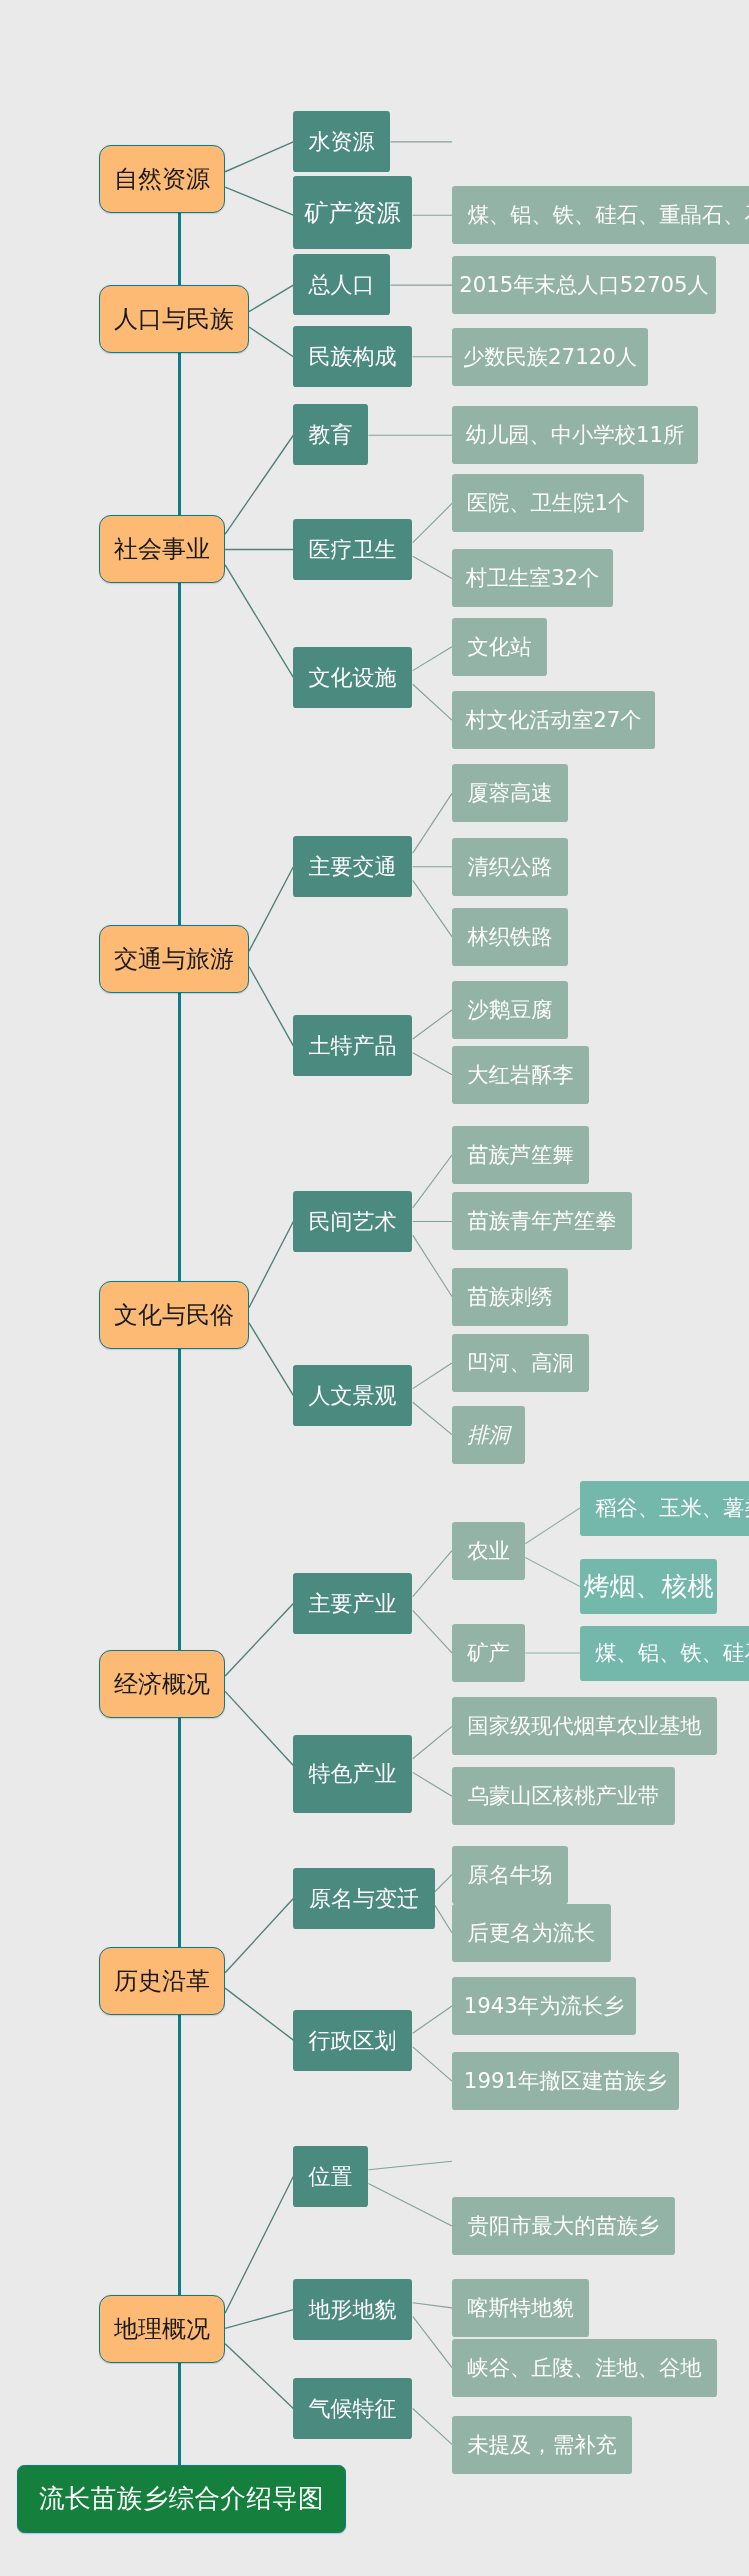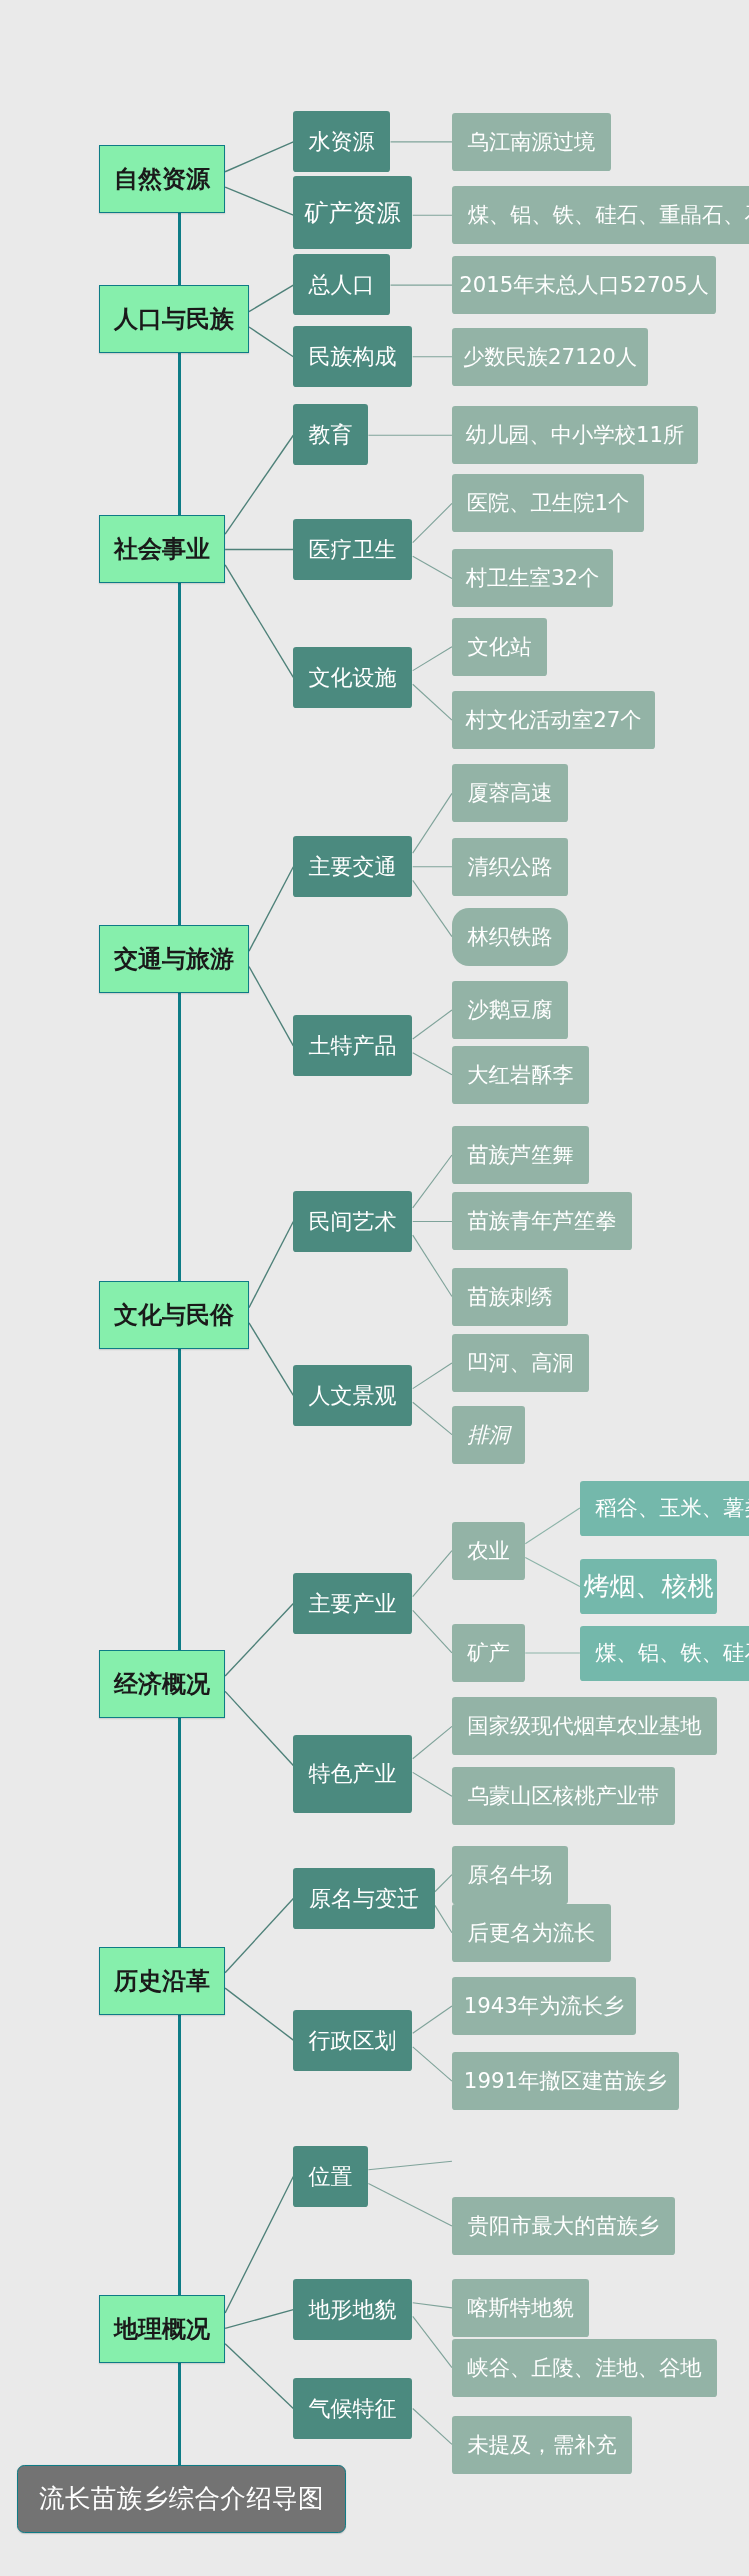--- a/index.html
+++ b/index.html
@@ -13,32 +13,31 @@
   svg#links{position:absolute;left:0;top:0;width:749px;height:2576px;pointer-events:none;}
   .node{
     position:absolute;box-sizing:border-box;
     display:flex;align-items:center;justify-content:center;
     text-align:center;line-height:1.25;
     border-radius:3.7px;
     white-space:nowrap;
   }
   
   .n-root{
-    background:#737373;color:#ffffff;
+    background:#15803d;color:#ffffff;
     border:1.6px solid #0e7c86;border-radius:7.5px;
     font-size:9.4px;letter-spacing:0.3px;
     box-shadow:0 0.6px 1.2px rgba(0,0,0,.18);
   }
   
   .n-l1{
-    background:#86efac;color:#1a1a1a;
-    border:1.6px solid #0e7c86;border-radius:0;
+    background:#fdba74;color:#1a1a1a;
+    border:1.6px solid #0e7c86;border-radius:12px;
     font-size:8.7px;
     box-shadow:0 0.6px 1.2px rgba(0,0,0,.14);
-    font-weight:bold;
   }
   
   .n-l2{
     background:#4b8a7f;color:#ffffff;
     border:none;border-radius:3.1px;
     font-size:8px;
   }
   
   .n-l3{
     background:#93b3a6;color:#ffffff;
@@ -113,21 +112,20 @@
       <path d="M661.2529801324503,3858.219867549669 L724.0993377483443,3915.601324503311" stroke="#7fa39a" stroke-width="1.8" fill="none"></path>
       <path d="M841.5947019867549,2472.867549668874 L929.0331125827814,2415.4860927152317" stroke="#8cb3a8" stroke-width="1.8" fill="none"></path>
       <path d="M841.5947019867549,2494.7271523178806 L929.0331125827814,2541.17880794702" stroke="#8cb3a8" stroke-width="1.8" fill="none"></path>
       <path d="M841.5947019867549,2647.744370860927 L929.0331125827814,2647.744370860927" stroke="#8cb3a8" stroke-width="1.8" fill="none"></path>
     </svg>
 
   <div class="spine" style="left: 178px; top: 179px; height: 2320px; width: 3.1px;"></div>
 
   <div class="node n-l1" style="left: 99px; top: 145px; width: 126px; height: 68px; font-size: 24px;">自然资源</div>
   <div class="node n-l2" style="left: 293px; top: 111px; width: 97px; height: 61px; font-size: 22px;">水资源</div>
-  <div class="node n-l3" style="left: 452px; top: 113px; width: 159px; height: 58px; font-size: 21.3px;">乌江南源过境</div>
   <div class="node n-l2" style="left: 293px; top: 176px; width: 119px; height: 73px; font-size: 24px;">矿产资源</div>
   <div class="node n-l3" style="left: 452px; top: 186px; width: 372px; height: 58px; font-size: 21.3px;">煤、铝、铁、硅石、重晶石、石灰石</div>
 
   <div class="node n-l1" style="left: 99px; top: 285px; width: 150px; height: 68px; font-size: 24px;">人口与民族</div>
   <div class="node n-l2" style="left: 293px; top: 254px; width: 97px; height: 61px; font-size: 22px;">总人口</div>
   <div class="node n-l3" style="left: 452px; top: 256px; width: 264px; height: 58px; font-size: 21.3px;">2015年末总人口52705人</div>
   <div class="node n-l2" style="left: 293px; top: 326px; width: 119px; height: 61px; font-size: 22px;">民族构成</div>
   <div class="node n-l3" style="left: 452px; top: 328px; width: 196px; height: 58px; font-size: 21.3px;">少数民族27120人</div>
 
   <div class="node n-l1" style="left: 99px; top: 515px; width: 126px; height: 68px; font-size: 24px;">社会事业</div>
@@ -137,21 +135,21 @@
   <div class="node n-l3" style="left: 452px; top: 474px; width: 192px; height: 58px; font-size: 21.3px;">医院、卫生院1个</div>
   <div class="node n-l3" style="left: 452px; top: 549px; width: 161px; height: 58px; font-size: 21.3px;">村卫生室32个</div>
   <div class="node n-l2" style="left: 293px; top: 647px; width: 119px; height: 61px; font-size: 22px;">文化设施</div>
   <div class="node n-l3" style="left: 452px; top: 618px; width: 95px; height: 58px; font-size: 21.3px;">文化站</div>
   <div class="node n-l3" style="left: 452px; top: 691px; width: 203px; height: 58px; font-size: 21.3px;">村文化活动室27个</div>
 
   <div class="node n-l1" style="left: 99px; top: 925px; width: 150px; height: 68px; font-size: 24px;">交通与旅游</div>
   <div class="node n-l2" style="left: 293px; top: 836px; width: 119px; height: 61px; font-size: 22px;">主要交通</div>
   <div class="node n-l3" style="left: 452px; top: 764px; width: 116px; height: 58px; font-size: 21.3px;">厦蓉高速</div>
   <div class="node n-l3" style="left: 452px; top: 838px; width: 116px; height: 58px; font-size: 21.3px;">清织公路</div>
-  <div class="node n-l3" style="left: 452px; top: 908px; width: 116px; height: 58px; font-size: 21.3px; border-radius: 17px;">林织铁路</div>
+  <div class="node n-l3" style="left: 452px; top: 908px; width: 116px; height: 58px; font-size: 21.3px;">林织铁路</div>
   <div class="node n-l2" style="left: 293px; top: 1015px; width: 119px; height: 61px; font-size: 22px;">土特产品</div>
   <div class="node n-l3" style="left: 452px; top: 981px; width: 116px; height: 58px; font-size: 21.3px;">沙鹅豆腐</div>
   <div class="node n-l3" style="left: 452px; top: 1046px; width: 137px; height: 58px; font-size: 21.3px;">大红岩酥李</div>
 
   <div class="node n-l1" style="left: 99px; top: 1281px; width: 150px; height: 68px; font-size: 24px;">文化与民俗</div>
   <div class="node n-l2" style="left: 293px; top: 1191px; width: 119px; height: 61px; font-size: 22px;">民间艺术</div>
   <div class="node n-l3" style="left: 452px; top: 1126px; width: 137px; height: 58px; font-size: 21.3px;">苗族芦笙舞</div>
   <div class="node n-l3" style="left: 452px; top: 1192px; width: 180px; height: 58px; font-size: 21.3px;">苗族青年芦笙拳</div>
   <div class="node n-l3" style="left: 452px; top: 1268px; width: 116px; height: 58px; font-size: 21.3px;">苗族刺绣</div>
   <div class="node n-l2" style="left: 293px; top: 1365px; width: 119px; height: 61px; font-size: 22px;">人文景观</div>

